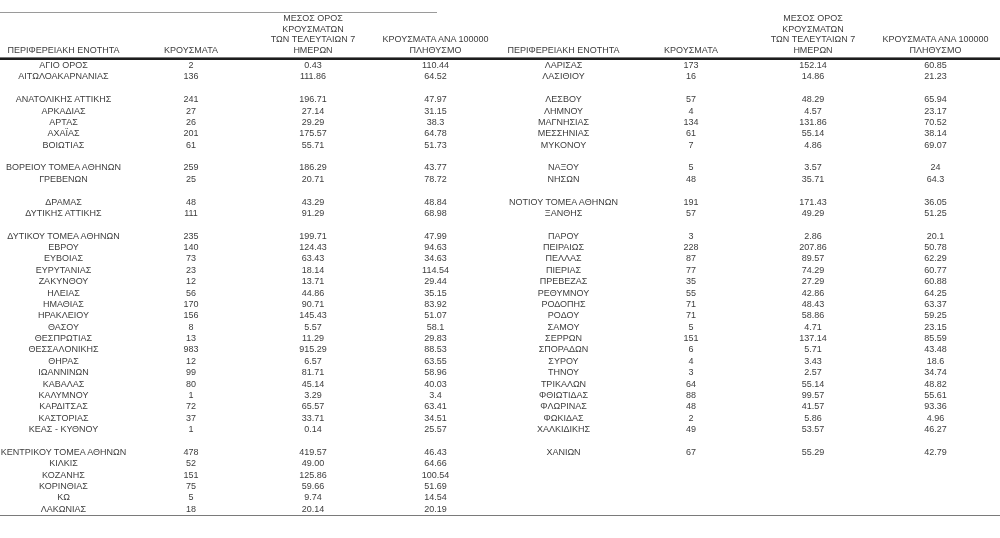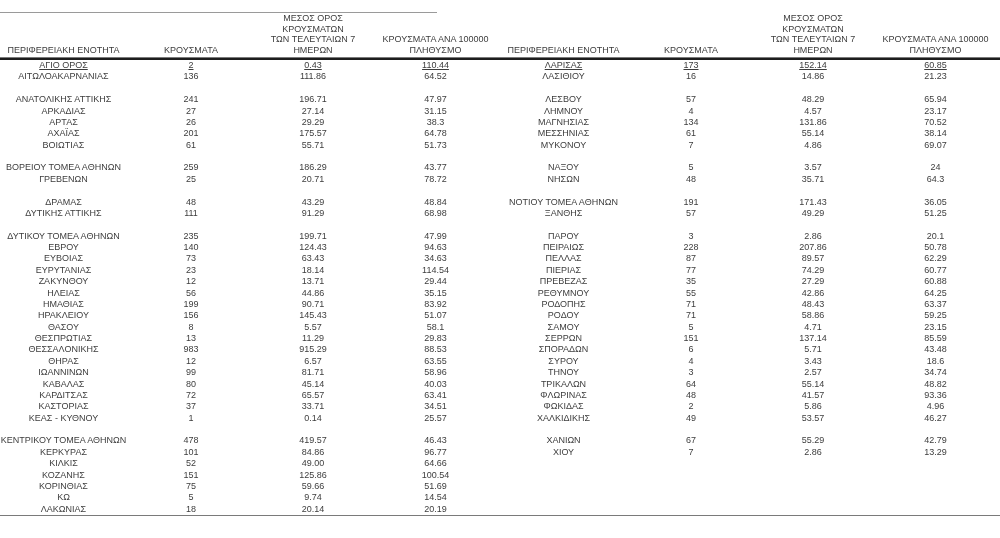--- a/index.html
+++ b/index.html
@@ -37,21 +37,21 @@
     overflow: visible;
   }
   table.stats tbody td {
     height: 11.38px;
     line-height: 11.38px;
     padding: 0;
     text-align: center;
     white-space: nowrap;
     overflow: visible;
   }
-  table.stats tbody tr:first-child td { border-top: 2px solid #1d1d1d; text-decoration: underline; }
+  table.stats tbody tr:first-child td { border-top: 2px solid #1d1d1d; }
   table.stats tbody tr:last-child td  { border-bottom: 1px solid #7a7a7a; }
 </style>
 </head>
 <body>
 
 <div class="sheet">
   <div class="partial-top-rule"></div>
 
   <table class="stats">
     <colgroup>
@@ -286,21 +286,21 @@
           <td>56</td>
           <td>44.86</td>
           <td>35.15</td>
           <td>ΡΕΘΥΜΝΟΥ</td>
           <td>55</td>
           <td>42.86</td>
           <td>64.25</td>
         </tr>
         <tr>
           <td>ΗΜΑΘΙΑΣ</td>
-          <td>199</td>
+          <td>170</td>
           <td>90.71</td>
           <td>83.92</td>
           <td>ΡΟΔΟΠΗΣ</td>
           <td>71</td>
           <td>48.43</td>
           <td>63.37</td>
         </tr>
         <tr>
           <td>ΗΡΑΚΛΕΙΟΥ</td>
           <td>156</td>
@@ -365,20 +365,30 @@
           <td>ΚΑΒΑΛΑΣ</td>
           <td>80</td>
           <td>45.14</td>
           <td>40.03</td>
           <td>ΤΡΙΚΑΛΩΝ</td>
           <td>64</td>
           <td>55.14</td>
           <td>48.82</td>
         </tr>
         <tr>
+          <td>ΚΑΛΥΜΝΟΥ</td>
+          <td>1</td>
+          <td>3.29</td>
+          <td>3.4</td>
+          <td>ΦΘΙΩΤΙΔΑΣ</td>
+          <td>88</td>
+          <td>99.57</td>
+          <td>55.61</td>
+        </tr>
+        <tr>
           <td>ΚΑΡΔΙΤΣΑΣ</td>
           <td>72</td>
           <td>65.57</td>
           <td>63.41</td>
           <td>ΦΛΩΡΙΝΑΣ</td>
           <td>48</td>
           <td>41.57</td>
           <td>93.36</td>
         </tr>
         <tr>
@@ -415,30 +425,20 @@
           <td>ΚΕΝΤΡΙΚΟΥ ΤΟΜΕΑ ΑΘΗΝΩΝ</td>
           <td>478</td>
           <td>419.57</td>
           <td>46.43</td>
           <td>ΧΑΝΙΩΝ</td>
           <td>67</td>
           <td>55.29</td>
           <td>42.79</td>
         </tr>
         <tr>
-          <td>ΚΕΡΚΥΡΑΣ</td>
-          <td>101</td>
-          <td>84.86</td>
-          <td>96.77</td>
-          <td>ΧΙΟΥ</td>
-          <td>7</td>
-          <td>2.86</td>
-          <td>13.29</td>
-        </tr>
-        <tr>
           <td>ΚΙΛΚΙΣ</td>
           <td>52</td>
           <td>49.00</td>
           <td>64.66</td>
           <td></td>
           <td></td>
           <td></td>
           <td></td>
         </tr>
         <tr>

